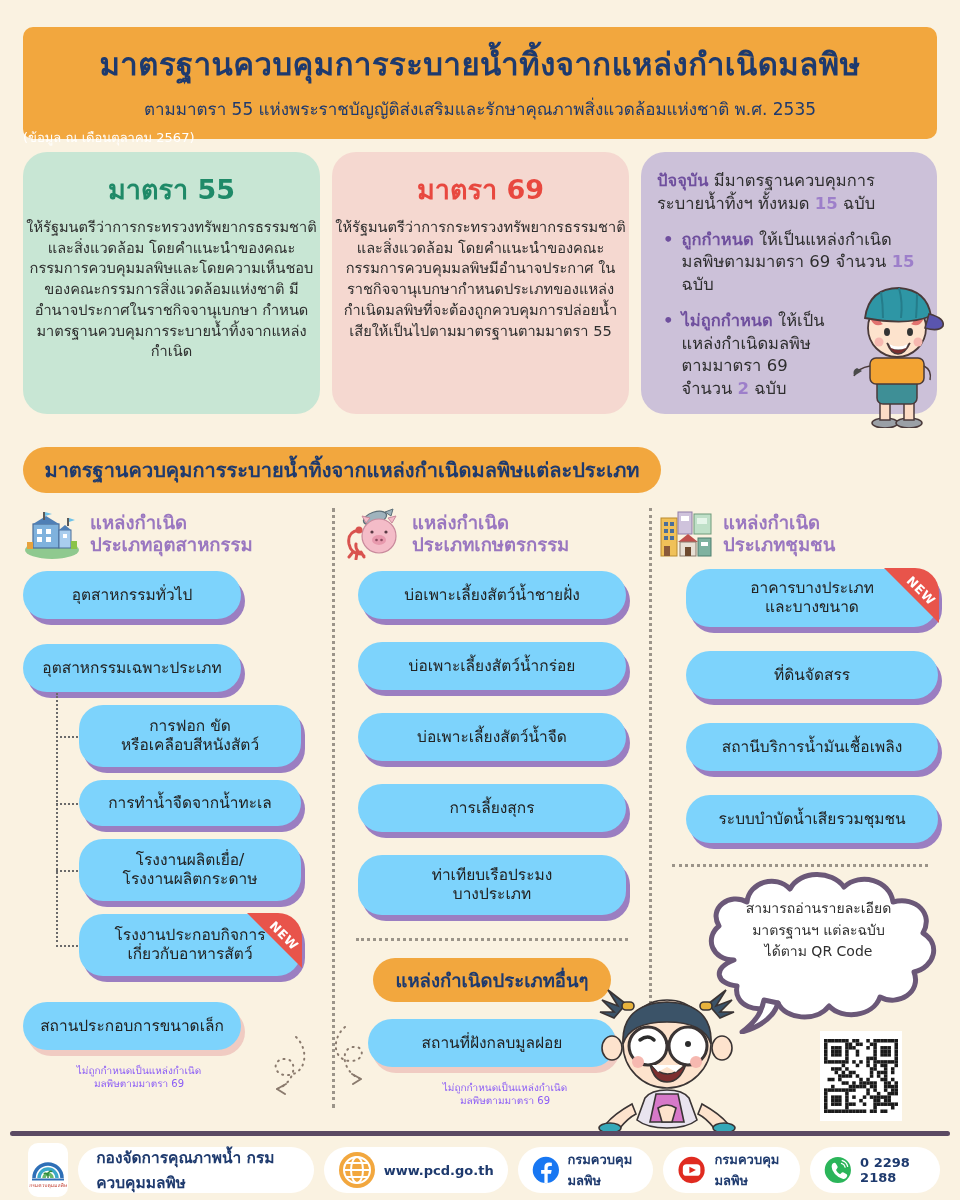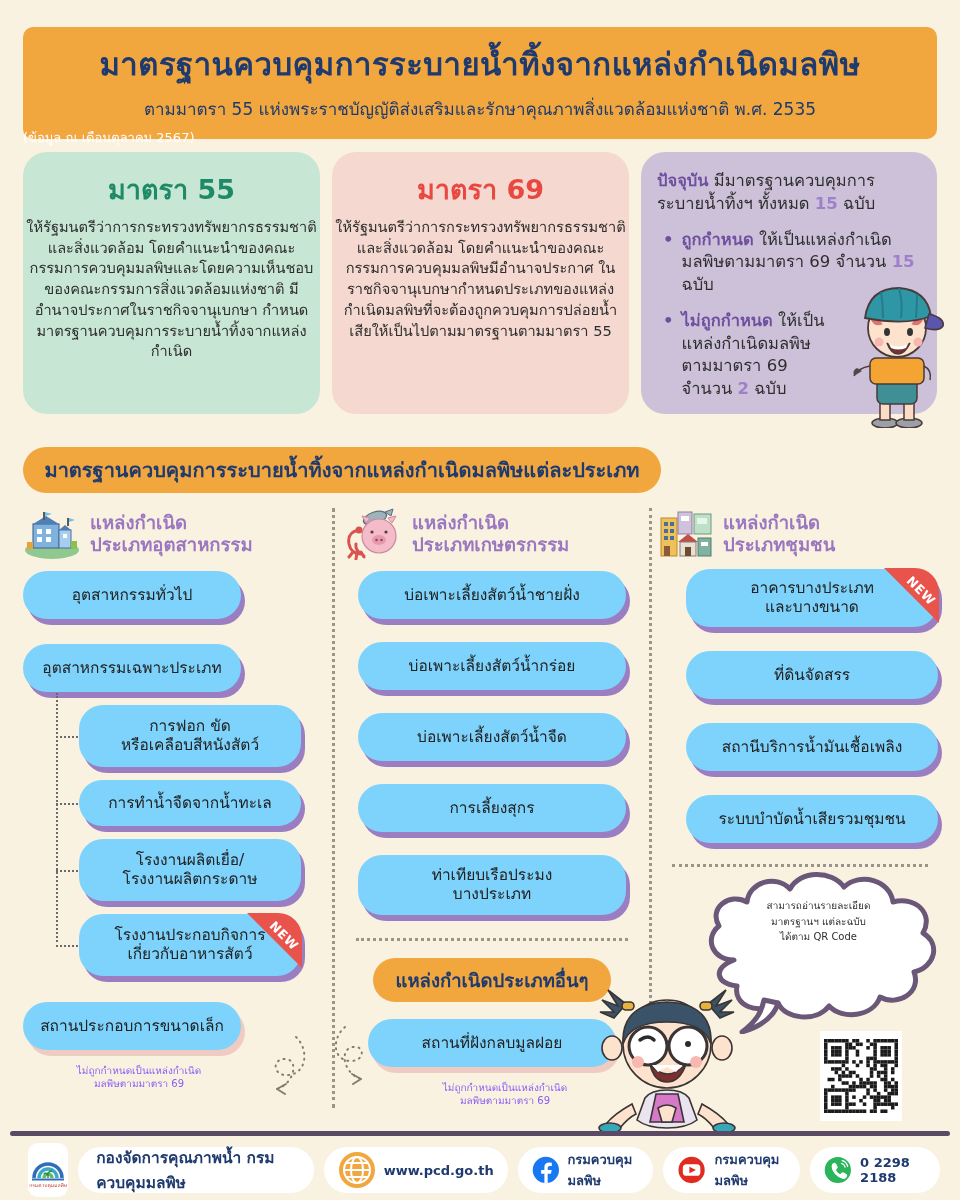--- a/index.html
+++ b/index.html
@@ -79,21 +79,21 @@
   .com-box{width:252px;margin-left:28px;margin-bottom:24px;height:48px}
   .com-box.h2l{height:58px}
   .com-sep{width:256px;margin-left:14px;margin-top:-3px}
 
   
   .new-badge{position:absolute;top:-1px;right:-1px;width:55px;height:55px;background:#e8544b;
     clip-path:polygon(0 0,100% 0,100% 100%);border-top-right-radius:24px}
   .new-badge span{position:absolute;top:15px;right:1px;transform:rotate(45deg);color:#fff;font-size:12.5px;font-weight:bold;letter-spacing:.5px}
 
   
-  .cloud-text{left:716px;top:898px;width:205px;text-align:center;font-size:10px;line-height:1.55;color:#2e2e2e}
+  .cloud-text{left:716px;top:898px;width:205px;text-align:center;font-size:14px;line-height:1.55;color:#2e2e2e}
 
   
   .qr{left:820px;top:1031px;width:82px;height:90px;background:#fff;display:flex;align-items:center;justify-content:center}
 
   
   .footer-line{left:10px;top:1131px;width:940px;border-top:5px solid #5b4a63;border-radius:3px}
   .footer-row{left:28px;top:1143px;width:912px;display:flex;align-items:center;gap:10px}
   .fpill{background:#fff;border-radius:24px;height:46px;display:flex;align-items:center;gap:8px;padding:0 14px;box-sizing:border-box}
   .org-pill{font-size:15.5px;font-weight:bold;color:#1e3a6e;padding:0 18px}
   .flabel{font-size:13px;font-weight:bold;color:#1e3a6e}

